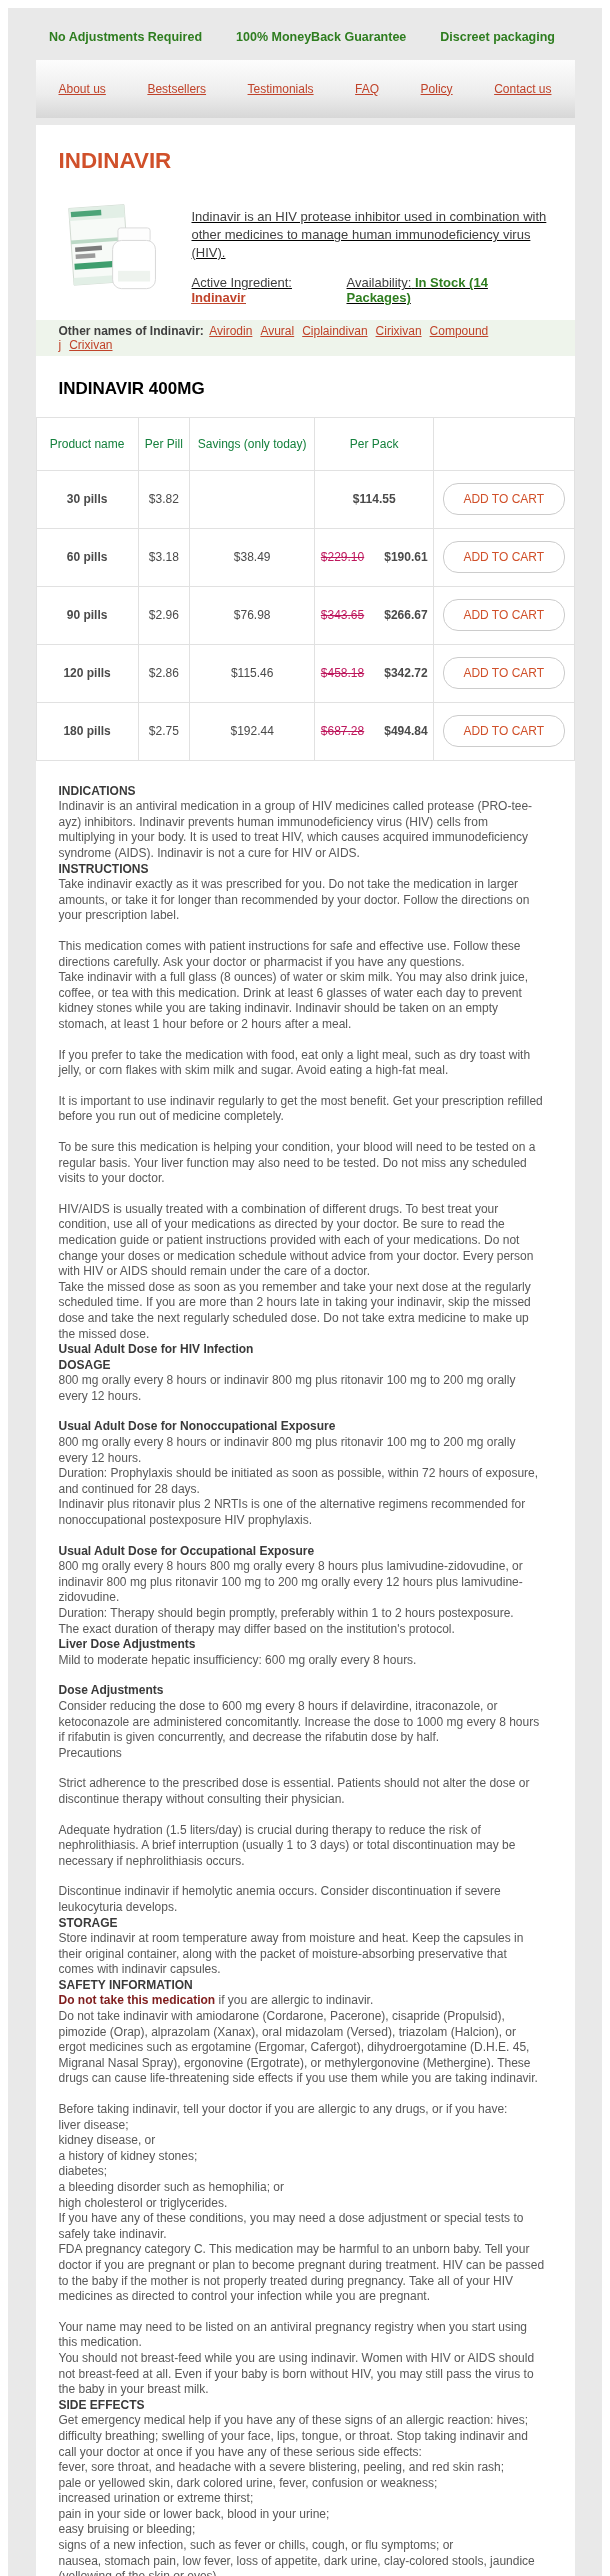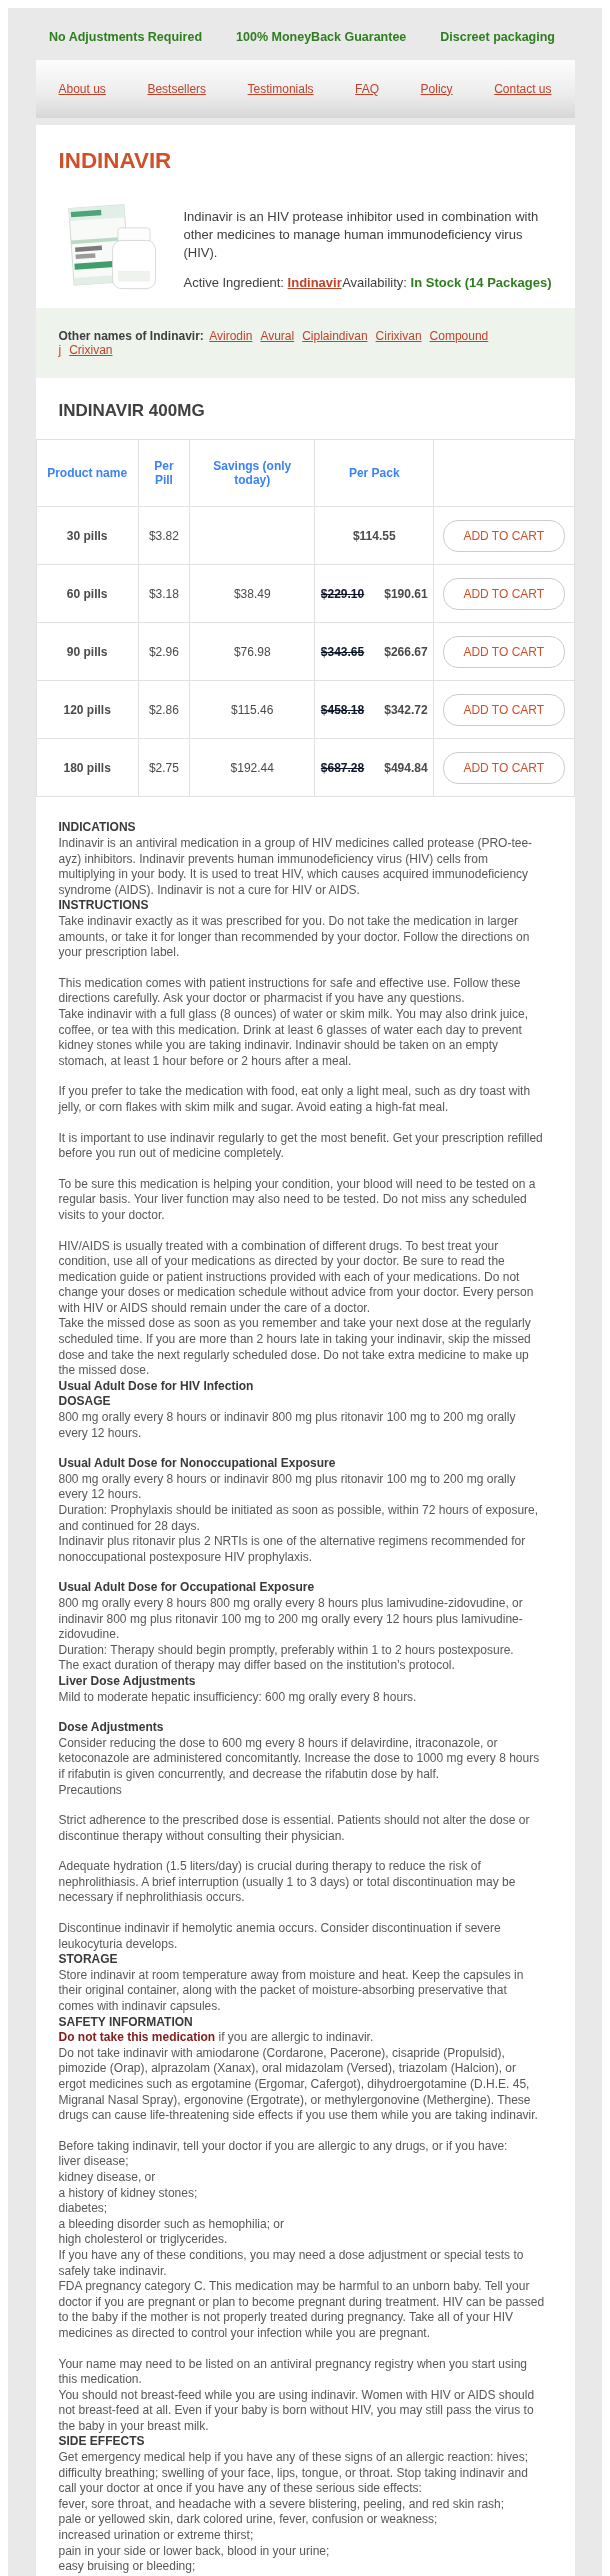--- a/index.html
+++ b/index.html
@@ -12,45 +12,45 @@
   .benefit { color: #2e7d1f; font-weight: bold; font-size: 12.5px; white-space: nowrap; }
 
   
   .navbar { width: 539px; margin: 0 auto; background: linear-gradient(180deg, #fdfdfd 0%, #ececec 60%, #d7d7d7 100%);
             display: flex; justify-content: space-between; align-items: flex-end; padding: 22.4px 23px; }
   .nav-link { color: #c0432a; font-size: 12px; text-decoration: underline; white-space: nowrap; }
 
   
   .content { width: 539px; margin: 7.2px auto 0; background: #ffffff; padding-bottom: 3.6px; }
   .h1 { color: #d0502a; font-size: 22.4px; font-weight: bold; margin: 0; padding: 23px 23px 14.3px; }
-  .product-row { display: flex; padding: 5.4px 23px 0; gap: 16px; }
+  .product-row { display: flex; padding: 5.4px 23px 0; gap: 24px; text-decoration: underline; }
   .product-pic { width: 109px; height: 100px; flex: 0 0 auto; }
   .product-info { flex: 1; }
   .product-desc { font-size: 13px; color: #3f3f3f; line-height: 1.35; margin-top: 14.3px; }
   .ai-row { display: flex; justify-content: space-between; margin-top: 14.3px; font-size: 13px; color: #3f3f3f; }
   .ai-link { color: #c0432a; font-weight: bold; text-decoration: underline; }
   .avail-value { color: #2e7d1f; font-weight: bold; text-align: center; }
 
-  .other-names { background: #eef4eb; margin-top: 14.3px; padding: 21px 23px; font-size: 12px; color: #3f3f3f; }
+  .other-names { background: #eef4eb; margin-top: 14.3px; padding: 4px 23px; font-size: 12px; color: #3f3f3f; }
   .other-names .lbl { font-weight: bold; margin-right: 5.4px; }
   .other-name-link { color: #c0432a; text-decoration: underline; margin-right: 8px; }
 
-  .h2 { color: #404040; font-size: 17px; font-weight: bold; margin: 0; padding: 23px 23px 18px; }
+  .h2 { color: #000000; font-size: 17px; font-weight: bold; margin: 0; padding: 23px 23px 18px; }
 
   
   table.prices { width: 100%; border-collapse: collapse; font-size: 12px; }
-  table.prices th { border: 0.9px solid #e1e1e1; font-weight: bold; color: #3b82f6; padding: 19px 5.4px; text-align: center; }
+  table.prices th { border: 0.9px solid #e1e1e1; font-weight: normal; color: #15803d; padding: 19px 5.4px; text-align: center; }
   table.prices td { border: 0.9px solid #e1e1e1; padding: 12.5px 5.4px; text-align: center; color: #4a4a4a; }
   td.c-name, th.c-name { text-align: left; padding-left: 22.4px; width: 106px; }
   td.c-name { font-weight: bold; color: #1e1e1e; }
   th.c-pill, td.c-pill { width: 52px; }
   th.c-save, td.c-save { width: 131px; }
   th.c-pack, td.c-pack { width: 110px; }
   td.c-pack { font-weight: bold; color: #1e1e1e; }
-  td.c-pack .old { color: #0f172a; text-decoration: line-through; font-weight: bold; margin-right: 20px; }
+  td.c-pack .old { color: #be185d; text-decoration: line-through; font-weight: normal; margin-right: 20px; }
   td.c-btn { width: 141px; }
   .cart-btn { display: inline-block; background: #ffffff; border: 0.9px solid #cccccc; border-radius: 15px;
               color: #d0502a; font-size: 12px; padding: 8px 19.7px; cursor: pointer; white-space: nowrap;
               font-family: "Liberation Sans", sans-serif; }
 
   
   .article { padding: 23px 30px 27px 23px; font-size: 12px; line-height: 1.3; color: #585858; }
   .blk-h { font-weight: bold; color: #3a3a3a; }
   .blk-p { white-space: pre-line; }
   .blk-gap { height: 15px; }

